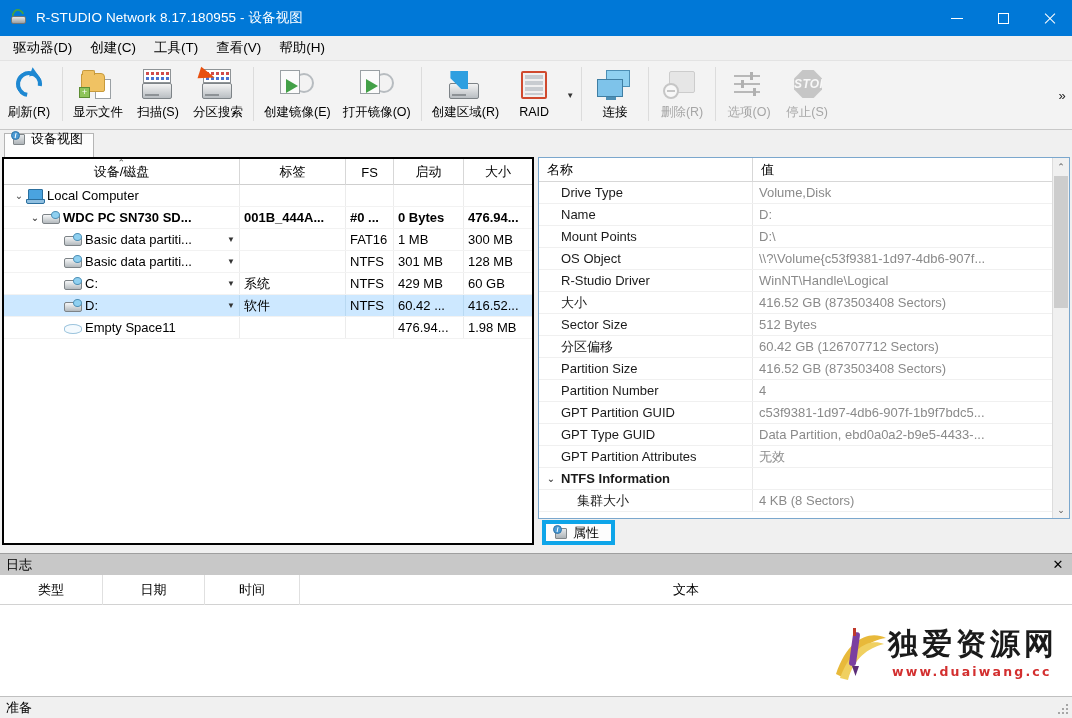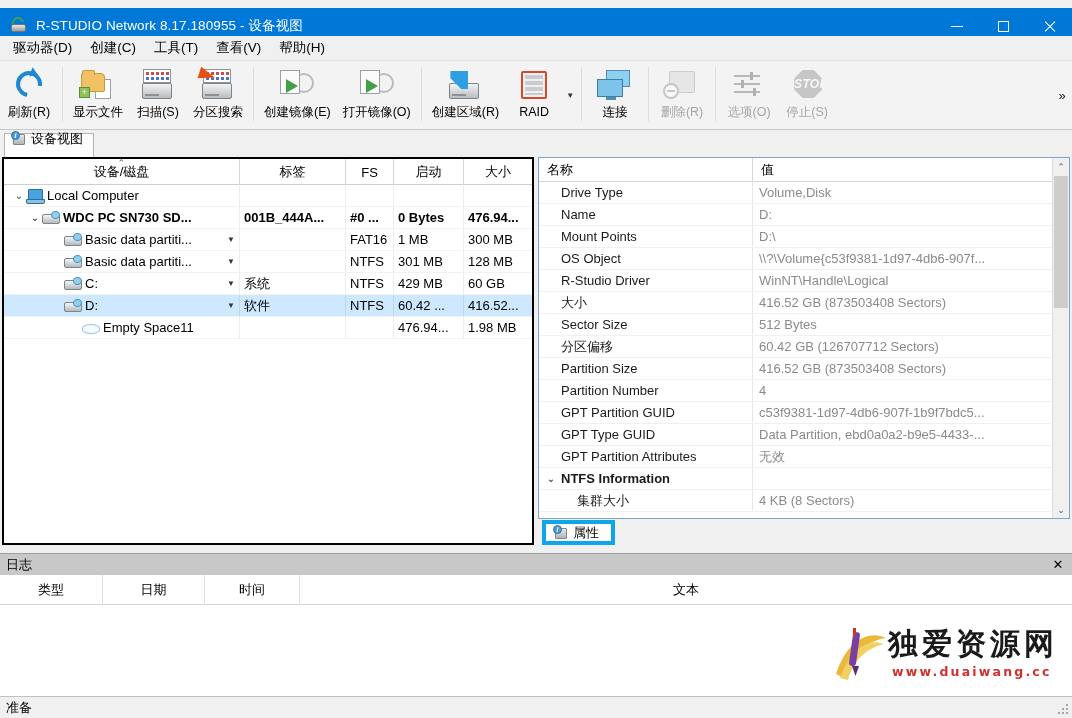--- a/index.html
+++ b/index.html
@@ -7,21 +7,21 @@
     width: 1072px; height: 718px;
     font-family: "Liberation Sans", "DejaVu Sans", sans-serif;
     font-size: 13px;
     overflow: hidden;
     background: #f0f0f0;
   }
   #app { position: relative; width: 1072px; height: 718px; background: #f0f0f0; }
 
   
   .titlebar {
-    position: absolute; left: 0; top: 8px; width: 1072px; height: 36px;
+    position: absolute; left: 0; top: 0; width: 1072px; height: 36px;
     background: #0078d7; display: flex; align-items: center;
   }
   .title-icon { width: 18px; height: 18px; margin-left: 10px; margin-right: 8px; position: relative; flex: none; }
   .title-icon .disk {
     position: absolute; left: 1px; top: 7px; width: 15px; height: 8px;
     background: linear-gradient(#e8e8e8,#9aa0a4); border: 1px solid #6f7579; border-radius: 2px;
   }
   .title-icon .arc {
     position: absolute; left: 2px; top: 0px; width: 12px; height: 12px;
     border: 2px solid #43a047; border-radius: 50%; border-right-color: transparent; border-bottom-color: transparent;
@@ -471,21 +471,21 @@
           <span>D:</span>
           <span class="rowcaret">▼</span>
         </div>
         <div class="tcell" style="width:106px;border-right-color:#b9d9f2">软件</div>
         <div class="tcell" style="width:48px;border-right-color:#b9d9f2">NTFS</div>
         <div class="tcell" style="width:70px;border-right-color:#b9d9f2">60.42 ...</div>
         <div class="tcell" style="width:68px;border-right:none">416.52...</div>
       </div>
 
       <div class="trow">
-        <div class="tcell name" style="width:236px;padding-left:78px">
+        <div class="tcell name" style="width:236px;padding-left:60px">
           <span class="ic-empty"></span>
           <span>Empty Space11</span>
         </div>
         <div class="tcell" style="width:106px"></div>
         <div class="tcell" style="width:48px"></div>
         <div class="tcell" style="width:70px">476.94...</div>
         <div class="tcell" style="width:68px;border-right:none">1.98 MB</div>
       </div>
 
     </div>

